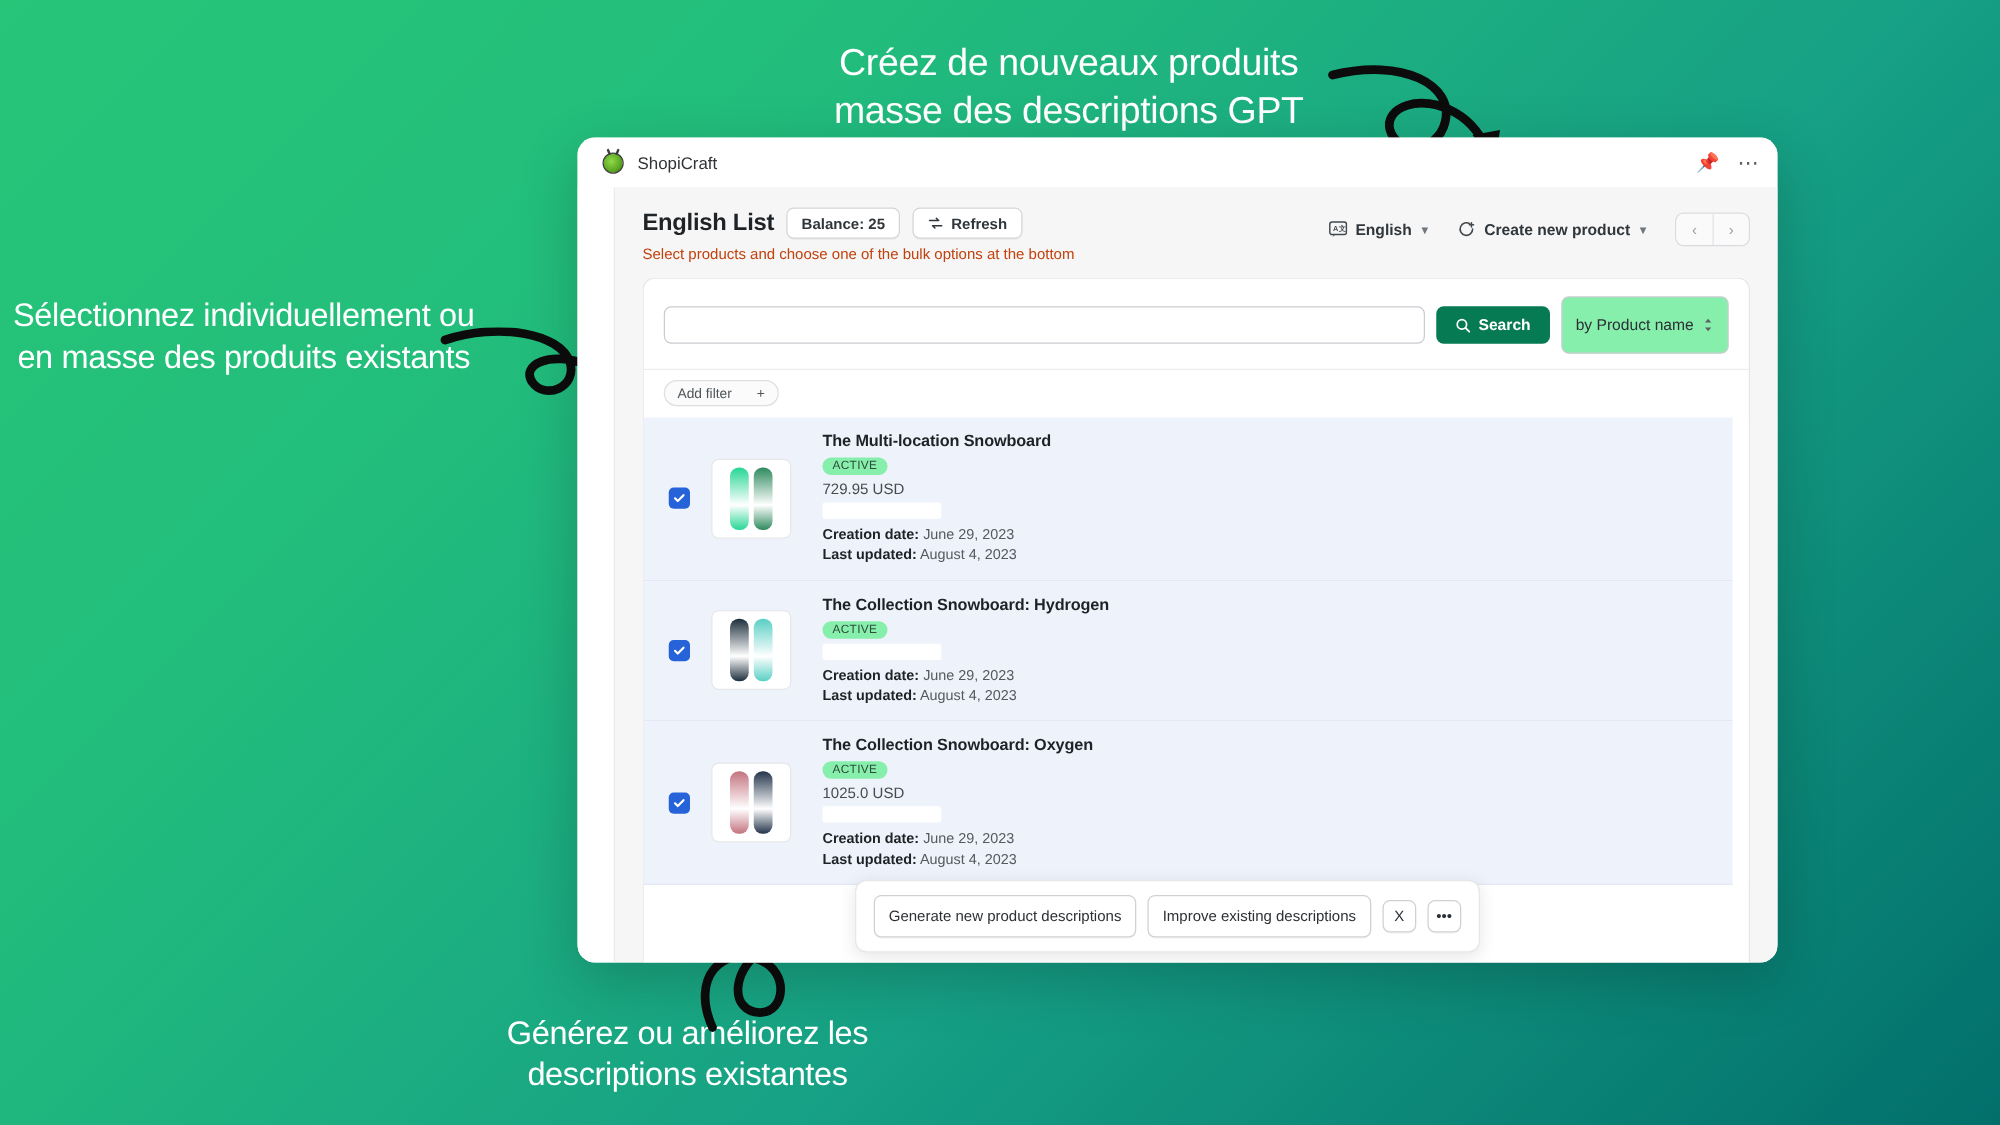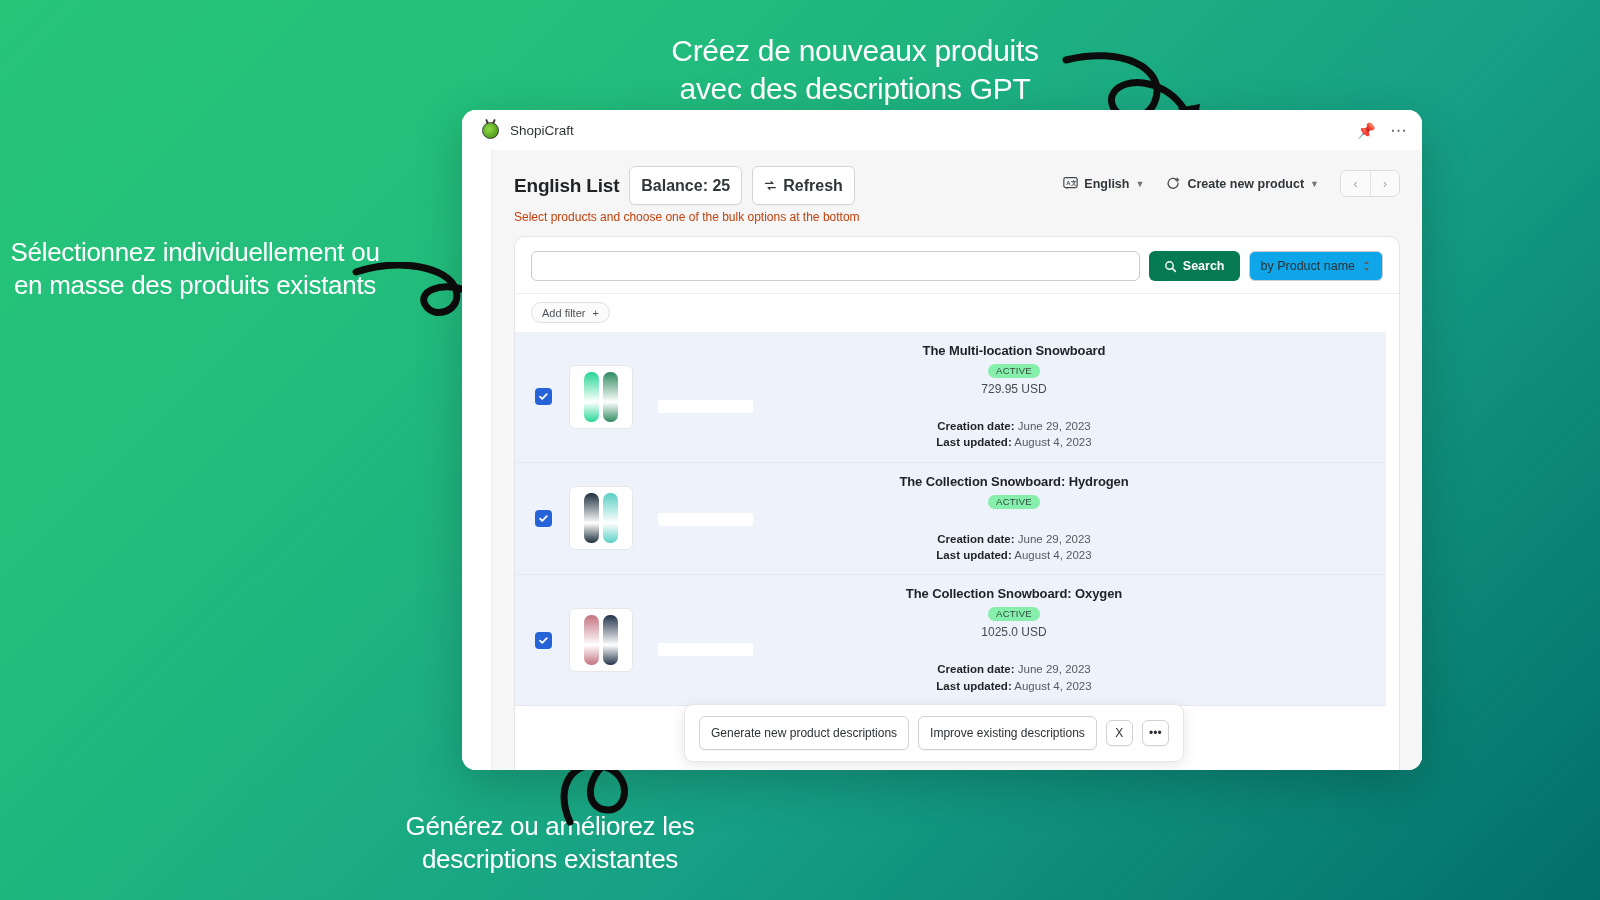--- a/index.html
+++ b/index.html
@@ -116,26 +116,26 @@
   .page-title {
     font-size: 19px;
     font-weight: 700;
     color: #1f2326;
     letter-spacing: -0.2px;
   }
   .pill-btn {
     display: inline-flex;
     align-items: center;
     gap: 6px;
-    height: 39px;
+    height: 25px;
     padding: 0 11px;
     background: #ffffff;
     border: 1px solid #d3d5d8;
     border-radius: 6px;
-    font-size: 16px;
+    font-size: 12px;
     font-weight: 700;
     color: #30363a;
     box-shadow: 0 1px 0 rgba(0,0,0,0.04);
     white-space: nowrap;
   }
   .page-sub {
     margin-top: 5px;
     font-size: 12px;
     color: #c2410c;
   }
@@ -210,37 +210,37 @@
     border: none;
     border-radius: 6px;
     font-size: 12.5px;
     font-weight: 700;
     cursor: pointer;
   }
   .sort-select {
     display: inline-flex;
     align-items: center;
     gap: 7px;
-    height: 30px;
+    height: 46px;
     padding: 0 11px;
-    background: #0ea5e9;
+    background: #86efac;
     border: 1px solid #c9ccd0;
     border-radius: 6px;
     font-size: 12.5px;
     color: #2c3135;
     white-space: nowrap;
   }
   .filter-row {
     border-top: 1px solid #ededee;
     padding: 8px 16px 9px 16px;
   }
   .filter-chip {
     display: inline-flex;
     align-items: center;
-    gap: 7px;
+    gap: 20px;
     height: 21px;
     padding: 0 10px;
     border: 1px solid #dcdee0;
     border-radius: 11px;
     background: #fbfbfb;
     font-size: 11px;
     color: #4d5458;
   }
 
   
@@ -268,21 +268,20 @@
 
   
   .rows { background: #ffffff; }
   .prow {
     display: flex;
     align-items: center;
     background: #eef2fb;
     border-bottom: 1px solid #e3e8f3;
     padding: 11px 16px 11px 20px;
     margin-right: 13px;
-    text-align: center;
   }
   .prow .thumb {
     width: 64px; height: 64px;
     margin-left: 17px;
     background: #ffffff;
     border: 1px solid #e6e7e9;
     border-radius: 6px;
     display: flex;
     align-items: center;
     justify-content: center;
@@ -355,21 +354,21 @@
     box-shadow: 0 1px 0 rgba(0,0,0,0.04);
     font-family: "Liberation Sans", sans-serif;
   }
   .bulk-btn.sq { padding: 0; width: 27px; justify-content: center; }
 </style>
 </head>
 <body>
 
 <div class="annot annot-top">
   <div>Créez de nouveaux produits</div>
-  <div>avec des descriptions GPT</div>
+  <div>masse des descriptions GPT</div>
 </div>
 
 <div class="annot annot-left">Sélectionnez individuellement ou en masse des produits existants</div>
 
 <div class="annot annot-bottom">Générez ou améliorez les descriptions existantes</div>
 
 <svg class="arrow arrow-top" width="150" height="90" viewBox="0 0 150 90">
   <path d="M6 8 C 62 -6, 104 16, 96 46 C 90 70, 58 72, 52 52 C 47 34, 76 22, 104 38 C 120 47, 128 62, 132 74" fill="none" stroke="#0c0c0c" stroke-width="7" stroke-linecap="round"></path>
   <path d="M118 56 L136 80 L140 52 Z" fill="#0c0c0c"></path>
 </svg>

